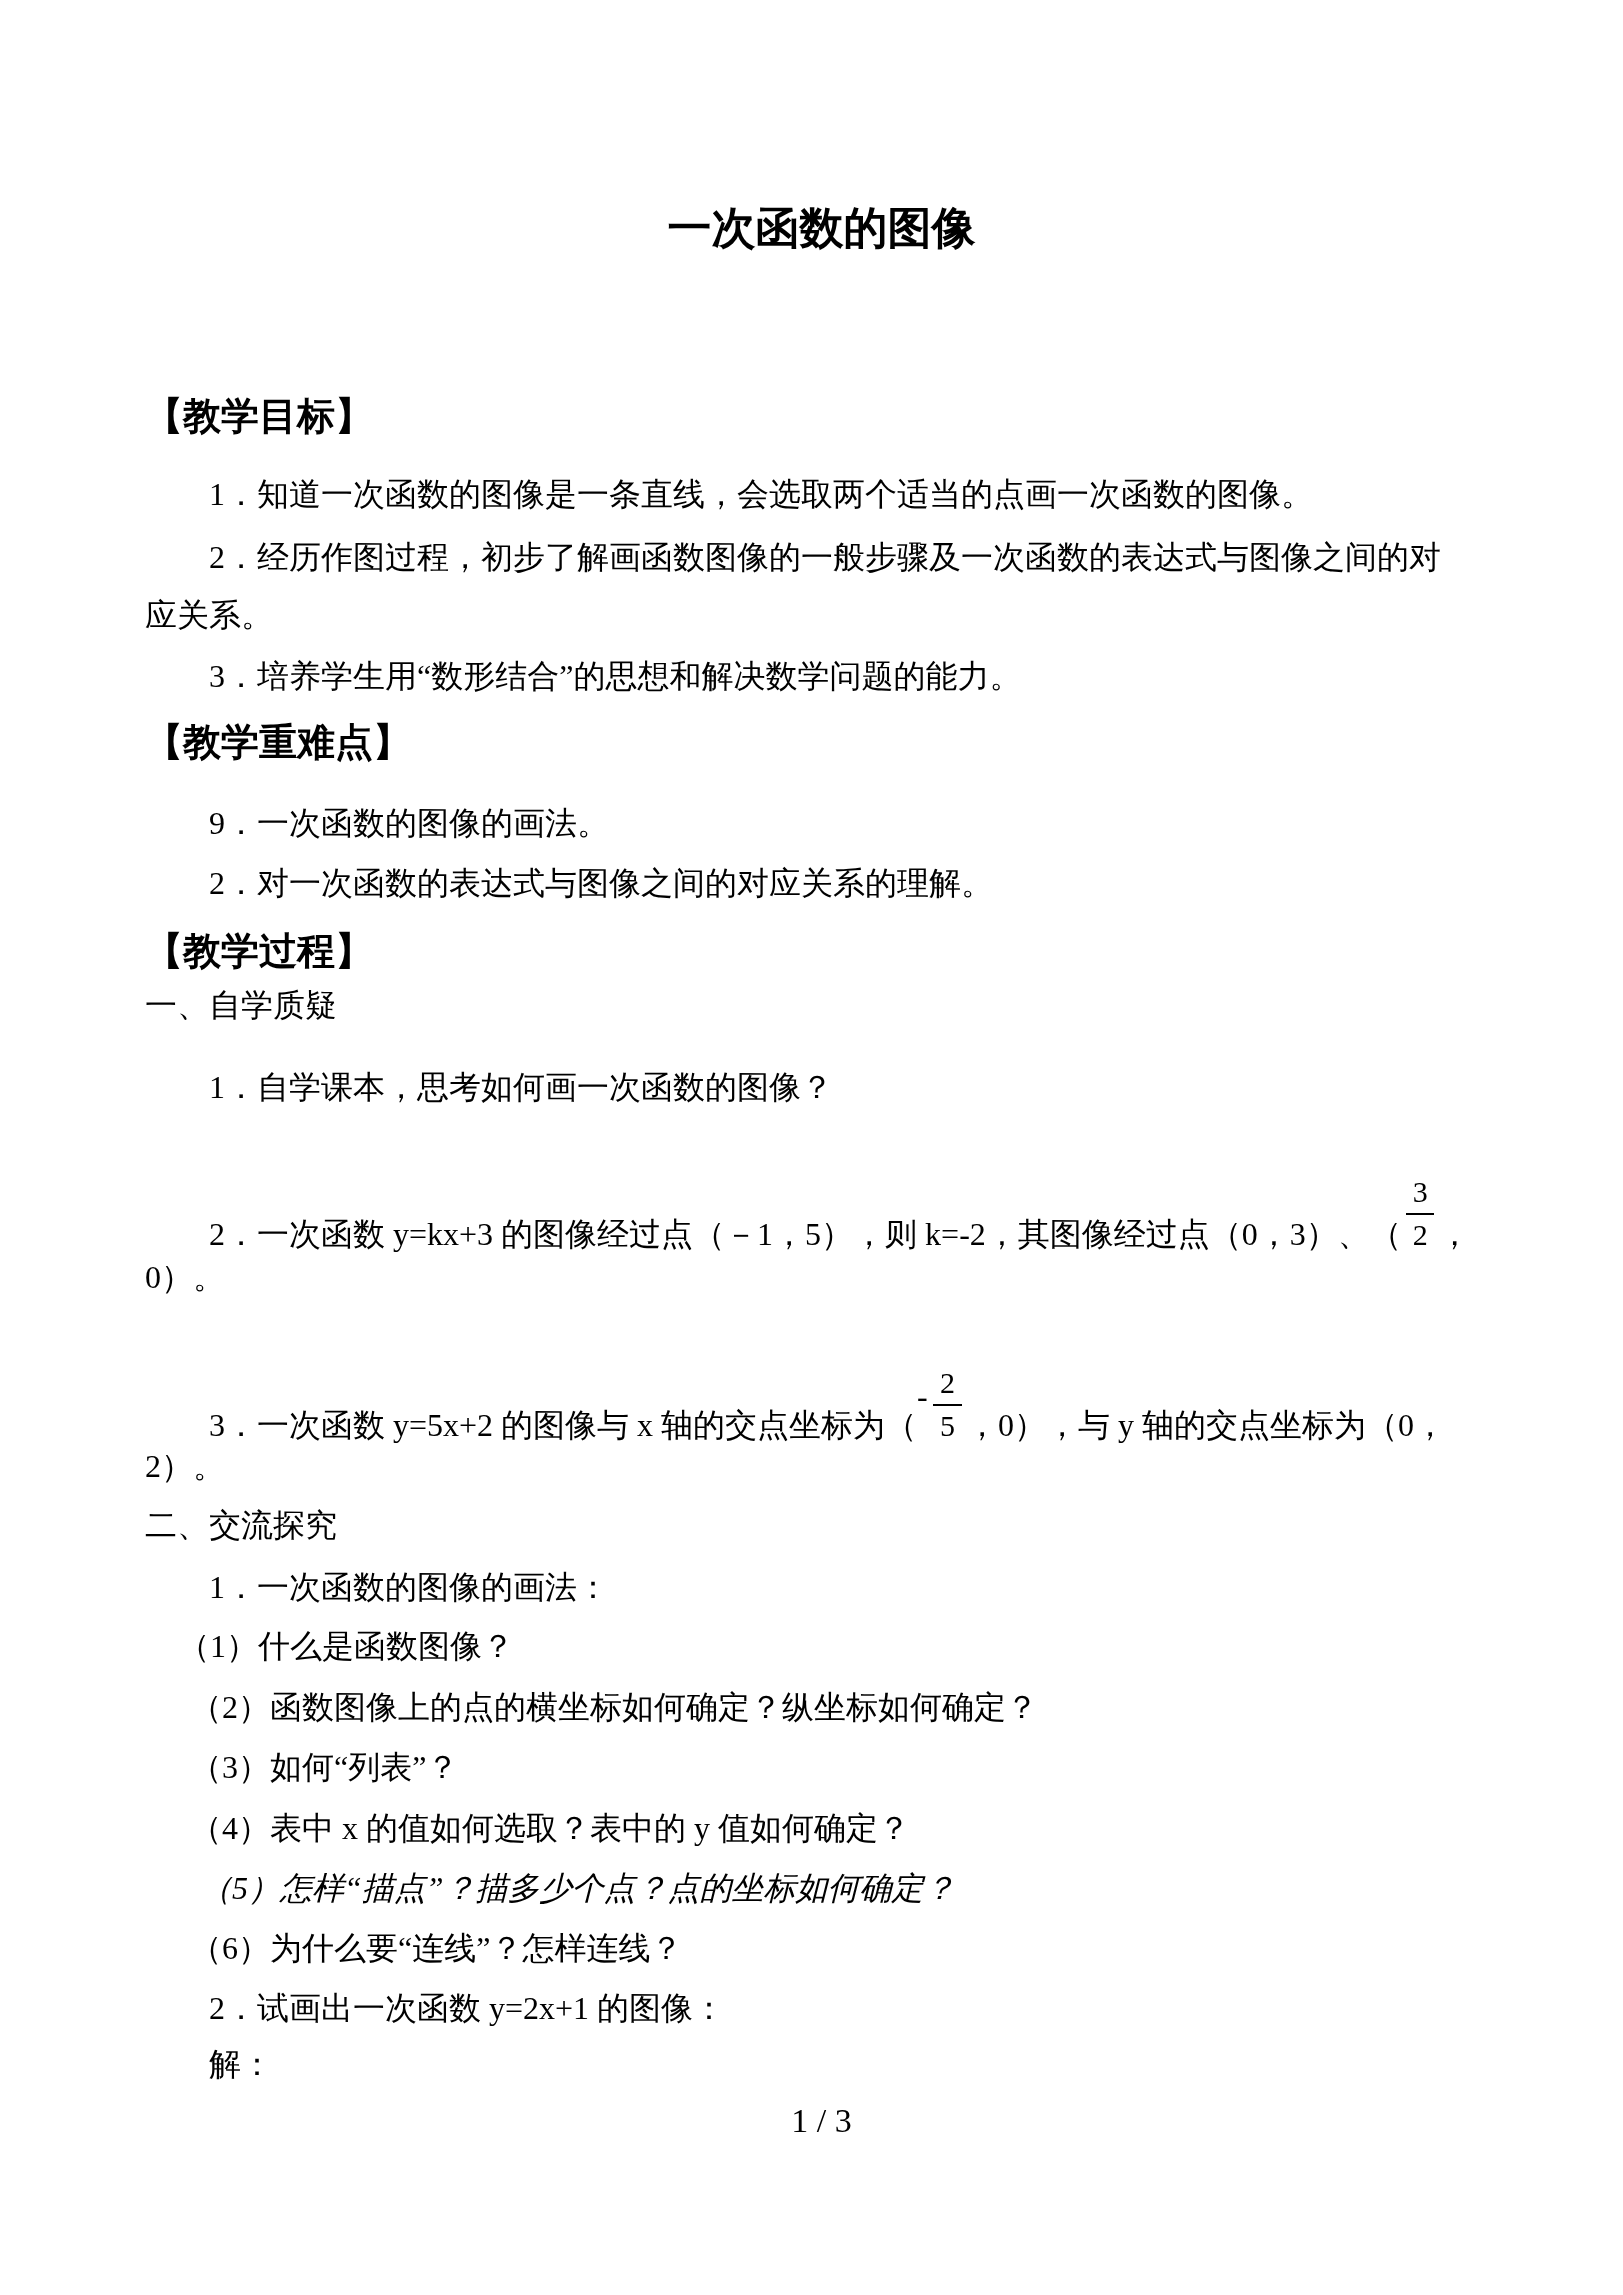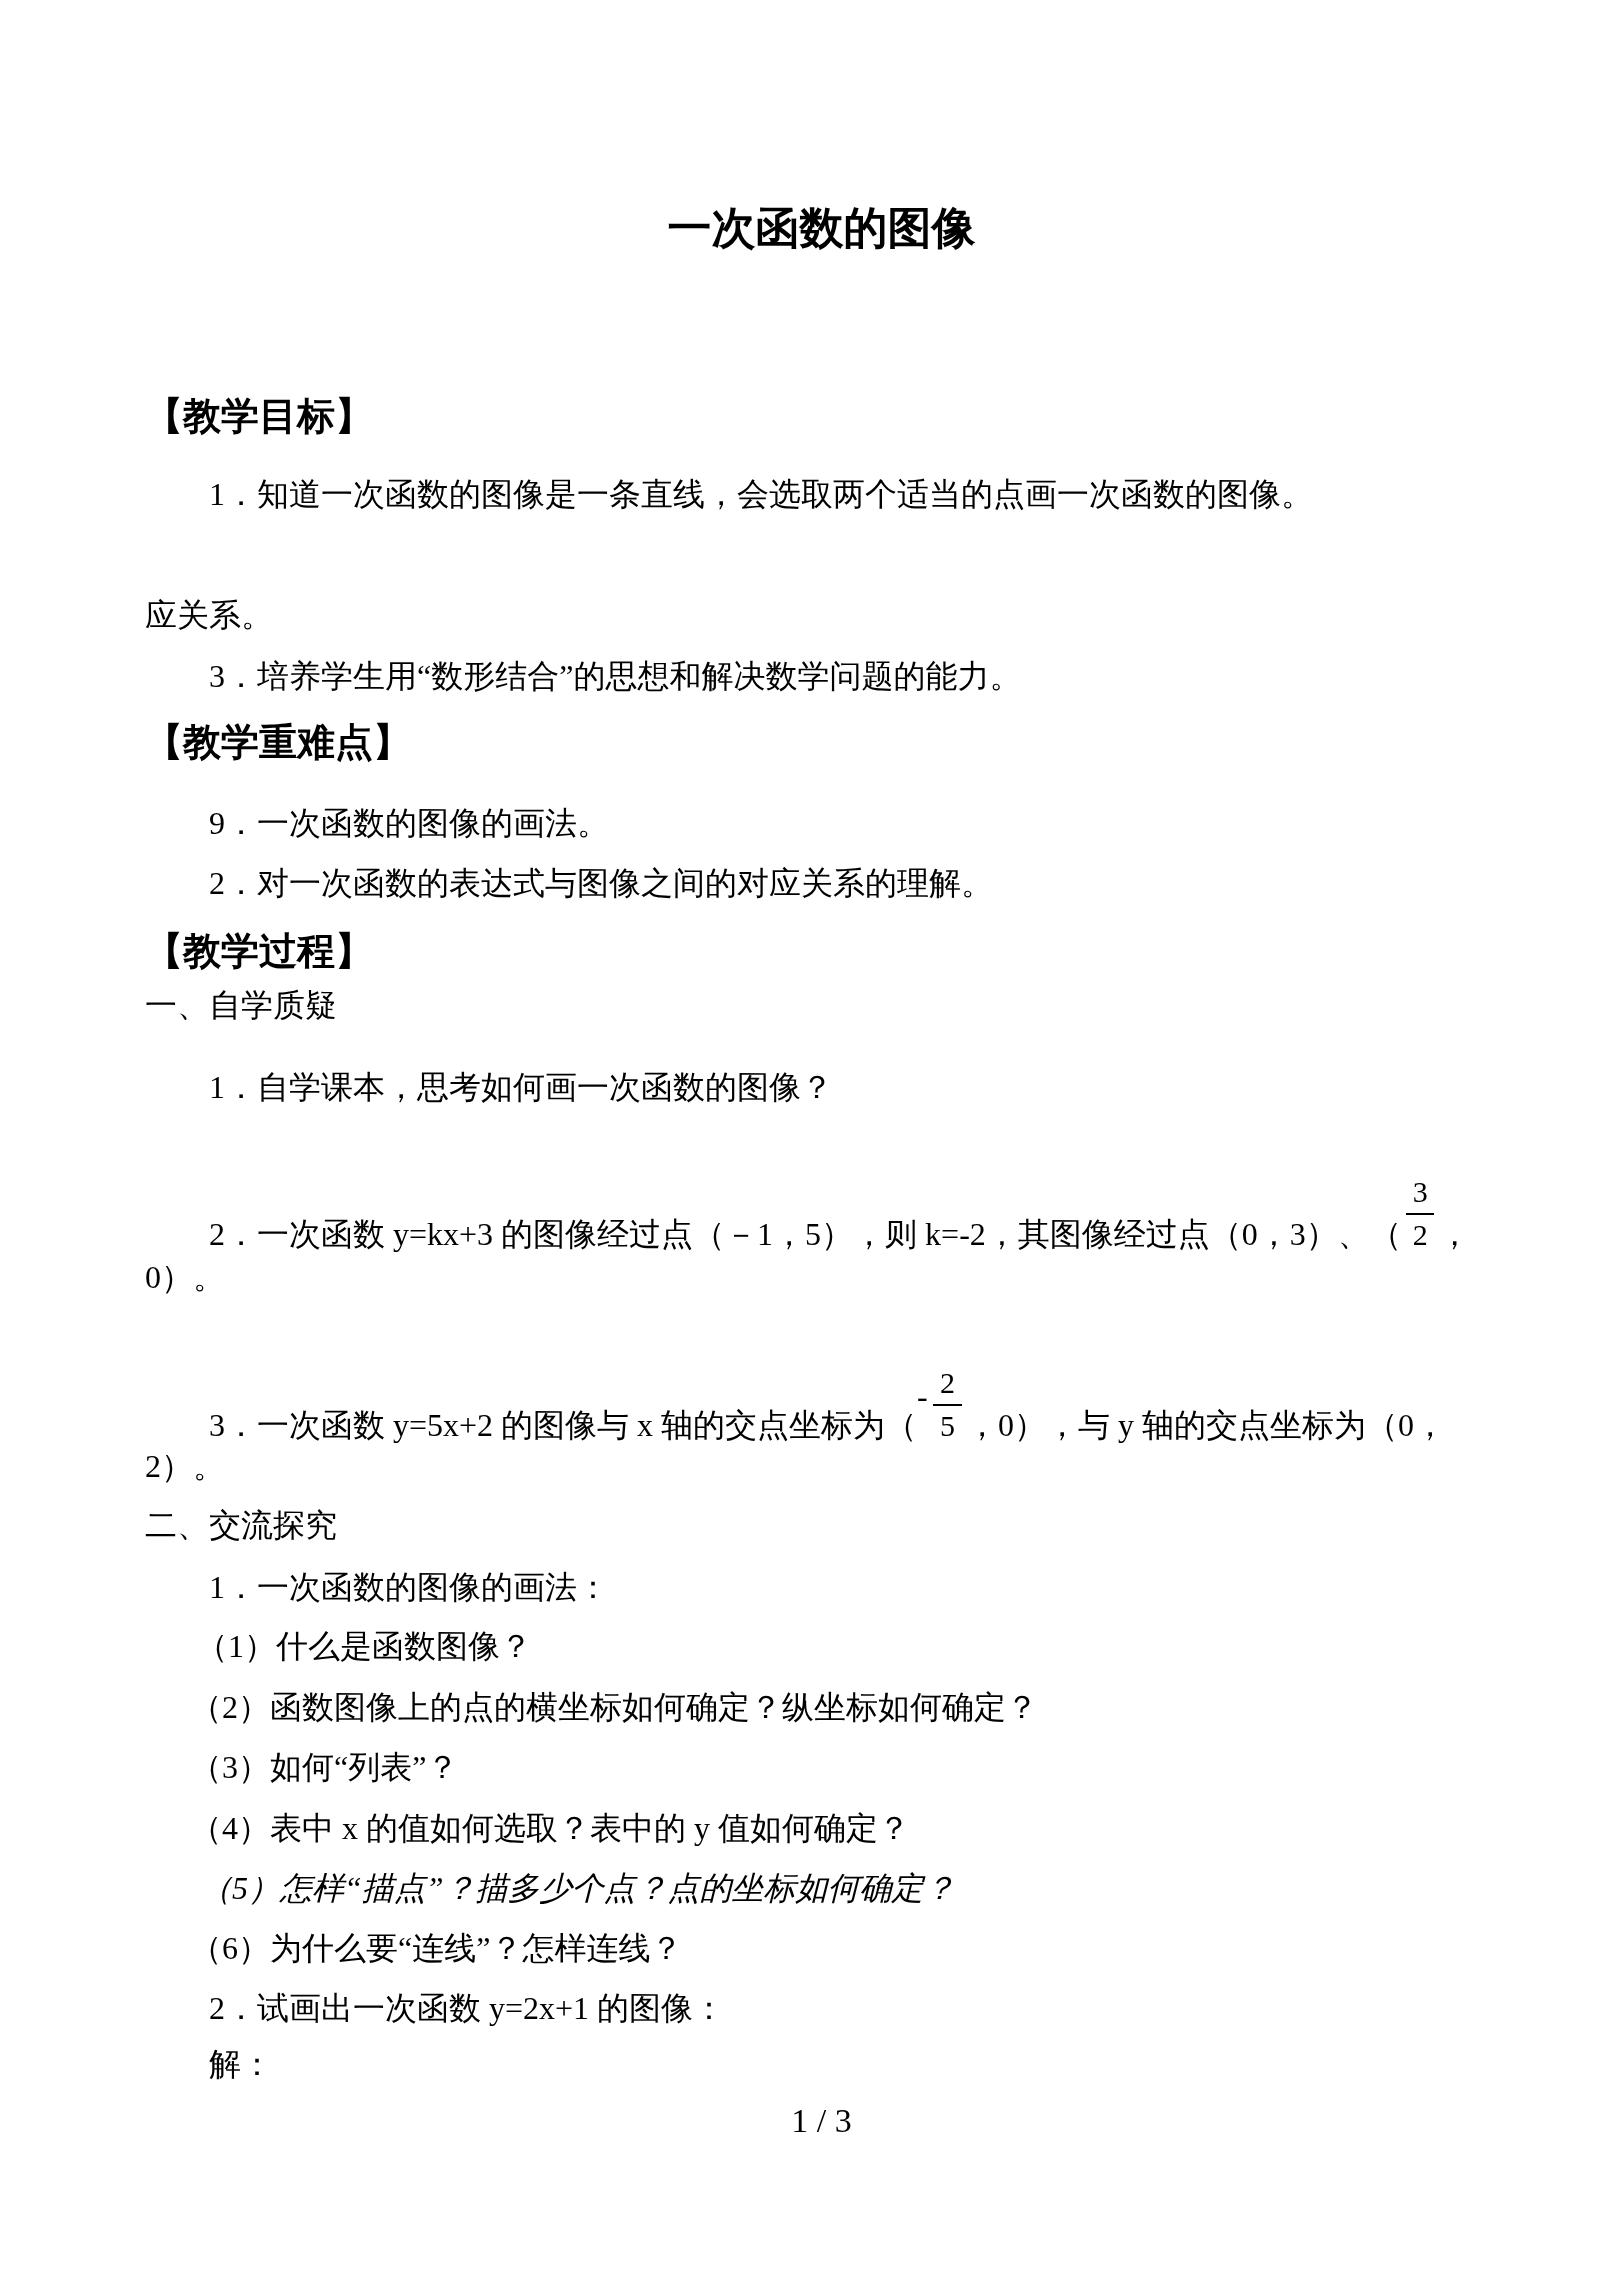--- a/index.html
+++ b/index.html
@@ -33,20 +33,21 @@
 <body>
 
 <div class="page">
 
   <div class="title-line" style="top:201px;">一次函数的图像</div>
 
   <div class="heading-line" style="top:391px;left:145px;">【教学目标】</div>
 
   <div class="line" style="top:471px;left:209px;">1．知道一次函数的图像是一条直线，会选取两个适当的点画一次函数的图像。</div>
 
+  <div class="line" style="top:534px;left:209px;">2．经历作图过程，初步了解画函数图像的一般步骤及一次函数的表达式与图像之间的对</div>
 
   <div class="line" style="top:592px;left:145px;">应关系。</div>
 
   <div class="line" style="top:653px;left:209px;">3．培养学生用“数形结合”的思想和解决数学问题的能力。</div>
 
   <div class="heading-line" style="top:717px;left:145px;">【教学重难点】</div>
 
   <div class="line" style="top:800px;left:209px;">9．一次函数的图像的画法。</div>
 
   <div class="line" style="top:860px;left:209px;">2．对一次函数的表达式与图像之间的对应关系的理解。</div>
@@ -66,21 +67,21 @@
   <div class="line" style="top:1368px;left:209px;">
     <span>3．一次函数 y=5x+2 的图像与 x 轴的交点坐标为（</span><span class="neg">-</span><span class="frac"><span class="num">2</span><span class="den">5</span></span><span>，0），与 y 轴的交点坐标为（0，</span>
   </div>
 
   <div class="line" style="top:1443px;left:145px;">2）。</div>
 
   <div class="line" style="top:1502px;left:145px;">二、交流探究</div>
 
   <div class="line" style="top:1564px;left:209px;">1．一次函数的图像的画法：</div>
 
-  <div class="line" style="top:1623px;left:196px;">（1）什么是函数图像？</div>
+  <div class="line" style="top:1623px;left:178px;">（1）什么是函数图像？</div>
 
   <div class="line" style="top:1684px;left:190px;">（2）函数图像上的点的横坐标如何确定？纵坐标如何确定？</div>
 
   <div class="line" style="top:1744px;left:190px;">（3）如何“列表”？</div>
 
   <div class="line" style="top:1805px;left:190px;">（4）表中 x 的值如何选取？表中的 y 值如何确定？</div>
 
   <div class="line" style="top:1865px;left:200px;font-style:italic;">（5）怎样“描点”？描多少个点？点的坐标如何确定？</div>
 
   <div class="line" style="top:1925px;left:190px;">（6）为什么要“连线”？怎样连线？</div>

